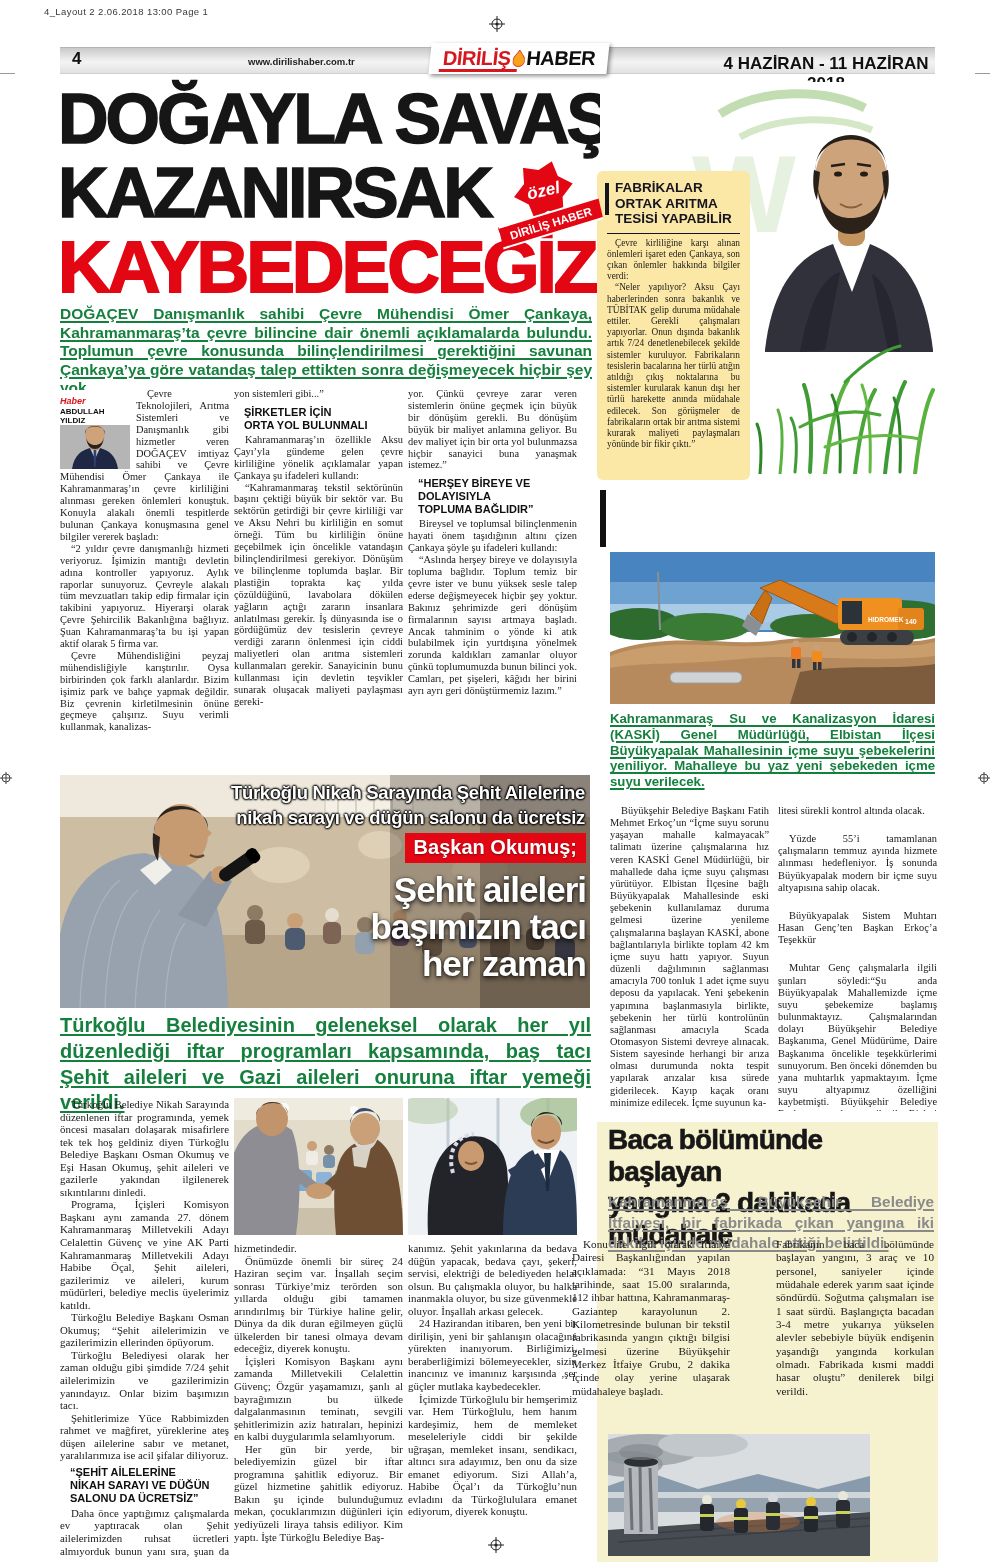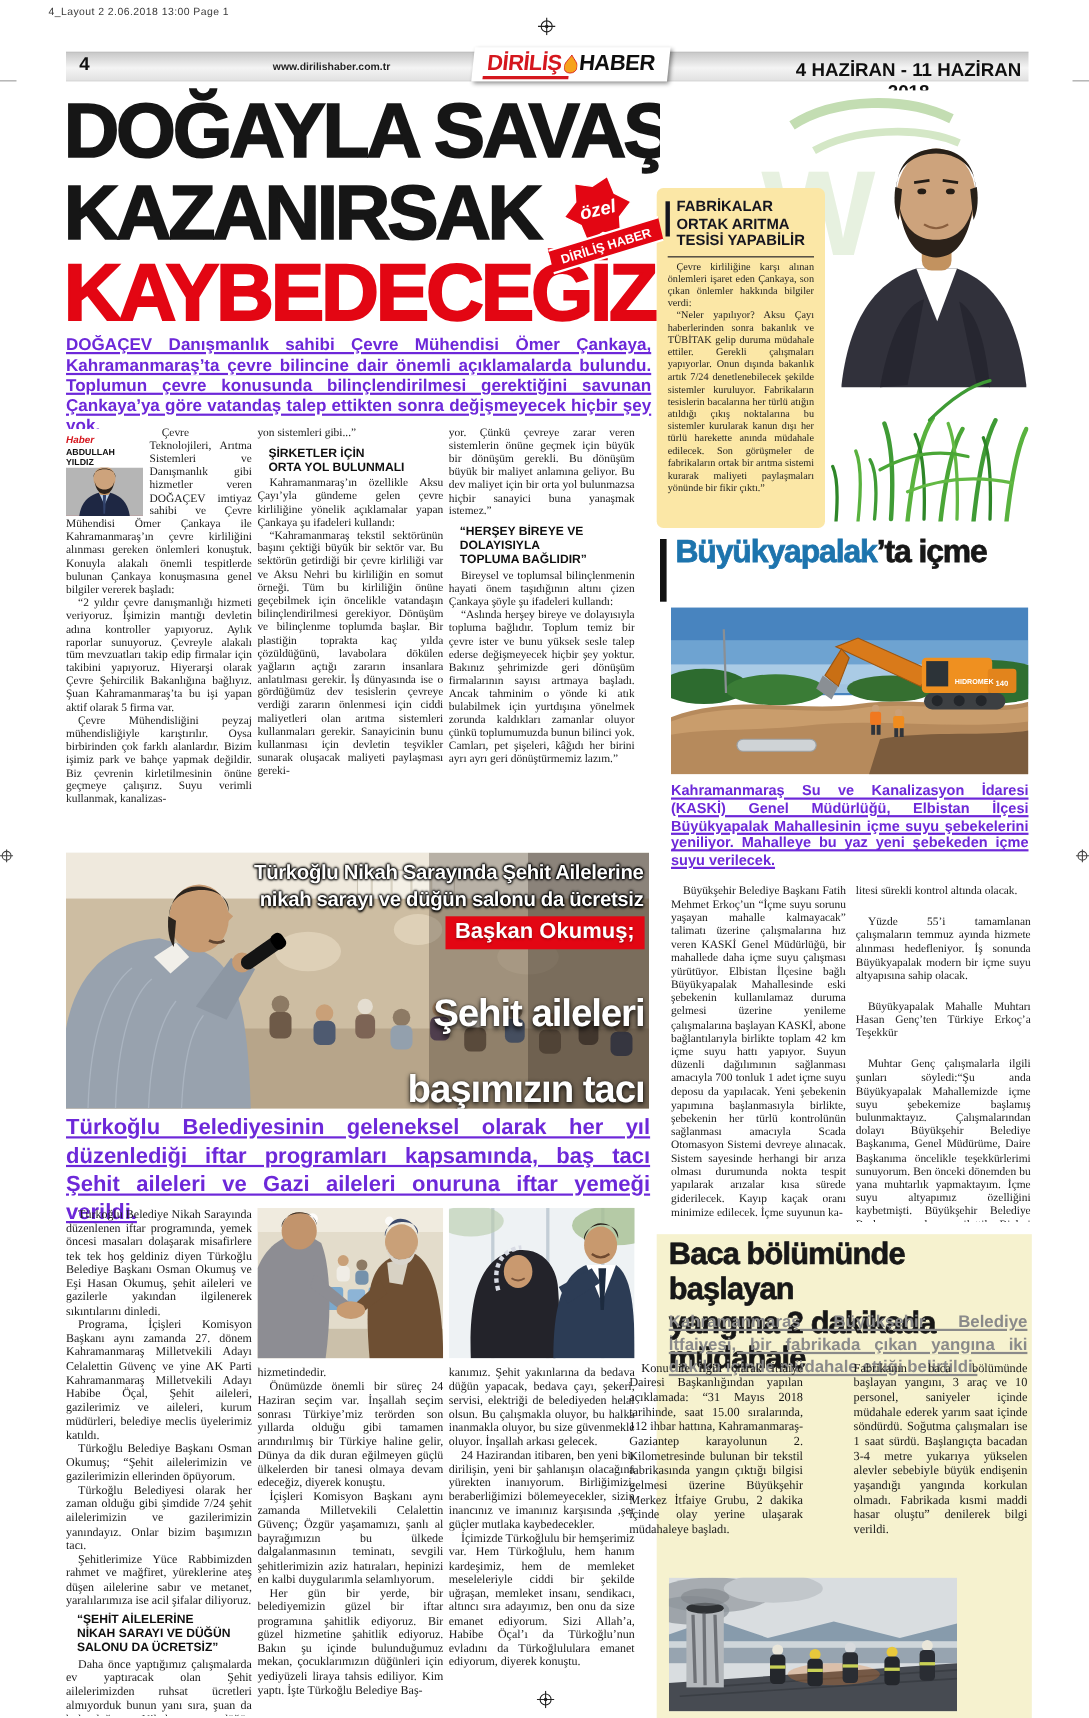--- a/index.html
+++ b/index.html
@@ -19,21 +19,21 @@
   .logo{left:430px;top:43px;width:178px;height:31px;background:#fff;transform:skewX(-6deg);
         box-shadow:2px 2px 4px rgba(0,0,0,.45);display:flex;align-items:center;justify-content:center;gap:2px;}
   .logo .w1{color:#d5171e;font-size:20px;font-weight:bold;letter-spacing:-.5px;}
   .logo .w2{color:#0e0e0e;font-size:20px;font-weight:bold;letter-spacing:-.5px;}
   .logo .swoosh{position:absolute;left:10px;bottom:2px;width:78px;height:3px;background:#d5171e;}
   
   .h1line{left:58px;font-weight:bold;font-size:70px;line-height:1;letter-spacing:-3px;color:#161616;
           -webkit-text-stroke:1.5px #161616;white-space:nowrap;}
   .h1red{color:#e30613;-webkit-text-stroke:1.8px #e30613;font-size:73px;}
   .badge{left:494px;top:158px;width:104px;height:88px;transform:rotate(-13deg);z-index:6;}
-  .gdeck{font-weight:bold;color:#6d28d9;text-decoration:underline;text-decoration-thickness:1.5px;
+  .gdeck{font-weight:bold;color:#15803d;text-decoration:underline;text-decoration-thickness:1.5px;
          text-underline-offset:2px;text-align:justify;}
   .deck1{left:60px;top:305px;width:532px;font-size:15.5px;line-height:18.6px;}
   .news p{margin:0;text-indent:11px;text-align:justify;font-family:"Liberation Serif",serif;color:#191919;}
   .news p.noind{text-indent:0;}
   .sub{font-weight:bold;color:#0f0f0f;font-family:"Liberation Sans",sans-serif;}
   .sub span{display:block;}
   .c-main{top:388px;width:169px;height:386px;overflow:hidden;}
   .c-main p{font-size:10.4px;line-height:11.9px;}
   .c-main .sub{font-size:11px;line-height:13px;margin:6px 0 2px 10px;}
   .author{float:left;width:70px;height:76px;margin:2px 6px 2px 0;border-bottom:3px solid #d5171e;
@@ -63,21 +63,21 @@
   .bigphoto{left:60px;top:775px;width:530px;height:233px;overflow:hidden;}
   .kicker{position:absolute;right:5px;top:5px;text-align:right;color:#fff;font-weight:bold;
           font-size:18.5px;line-height:25px;letter-spacing:-.3px;
           text-shadow:0 1px 2px #000,1px 0 2px #000,-1px 0 2px #000,0 -1px 2px #000;margin-left:19px;}
   .kicker span{display:block;}
   .rbadge{position:absolute;right:4px;top:58px;background:#e30613;color:#fff;font-weight:bold;
           font-size:20px;padding:3px 9px 4px;text-shadow:0 1px 2px rgba(0,0,0,.4);}
   .pheadline{position:absolute;right:4px;top:96px;text-align:right;color:#fff;font-weight:bold;
              font-size:35px;line-height:37px;letter-spacing:-1px;
              text-shadow:0 2px 5px rgba(0,0,0,.85),0 0 2px rgba(0,0,0,.6);}
-  .pheadline span{display:block;margin-top:32px;}
+  .pheadline span{display:block;}
   .deck3{left:60px;top:1013px;width:531px;font-size:20px;line-height:25.8px;}
   .c-ift{top:1098px;width:169px;overflow:hidden;}
   .c-ift p{font-size:10.9px;line-height:12.55px;}
   .c-ift .sub{font-size:11px;line-height:13px;margin:4px 0 2px 10px;}
   .smallphoto{width:169px;height:137px;margin-bottom:7px;overflow:hidden;}
   
   .firebox{left:597px;top:1122px;width:341px;height:440px;background:#f6f2cf;}
   .fh3{left:608px;top:1124px;width:324px;font-size:28px;line-height:31.5px;font-weight:bold;
        letter-spacing:-.8px;color:#171717;-webkit-text-stroke:.6px #171717;}
   .deck4{left:608px;top:1192px;width:326px;font-size:15.3px;line-height:20.5px;color:#8a8a8a;}
@@ -237,21 +237,20 @@
       <span>“HERŞEY BİREYE VE</span>
       <span>DOLAYISIYLA</span>
       <span>TOPLUMA BAĞLIDIR”</span>
     </div>
     <p>Bireysel ve toplumsal bilinçlenmenin hayati önem taşıdığının altını çizen  Çankaya şöyle şu ifadeleri kullandı:</p>
     <p>“Aslında herşey bireye ve dolayısıyla topluma bağlıdır. Toplum temiz bir çevre ister ve bunu yüksek sesle talep ederse değişmeyecek hiçbir şey yoktur. Bakınız şehrimizde geri dönüşüm firmalarının sayısı artmaya başladı. Ancak tahminim o yönde ki atık bulabilmek için yurtdışına yönelmek zorunda kaldıkları zamanlar oluyor çünkü toplumumuzda bunun bilinci yok. Camları, pet şişeleri, kâğıdı her birini ayrı ayrı geri dönüştürmemiz lazım.”</p>
   </div>
 
   <div class="abs wbar"></div>
   <h2 class="abs wh2" style="margin:0;">
-    <span class="l"><span class="blue">Büyükyapalak</span><span>’ta içme</span></span>
   </h2>
   <div class="abs wphoto">
     <svg width="325" height="152" viewBox="0 0 325 152">
       <rect width="325" height="80" fill="#4884bf"></rect>
       <rect y="30" width="325" height="40" fill="#7fb0d9" opacity="0.7"></rect>
       <rect y="52" width="325" height="26" fill="#b9d4ea" opacity="0.8"></rect>
       <ellipse cx="30" cy="72" rx="40" ry="16" fill="#2d6b2f"></ellipse>
       <ellipse cx="95" cy="75" rx="45" ry="14" fill="#3a7c36"></ellipse>
       <ellipse cx="290" cy="68" rx="55" ry="20" fill="#2f6f31"></ellipse>
       <ellipse cx="200" cy="74" rx="40" ry="12" fill="#356f30"></ellipse>
@@ -286,21 +285,21 @@
       </g>
     </svg>
   </div>
   <div class="abs gdeck deck2">Kahramanmaraş Su ve Kanalizasyon İdaresi (KASKİ) Genel Müdürlüğü, Elbistan İlçesi Büyükyapalak Mahallesinin içme suyu şebekelerini yeniliyor. Mahalleye bu yaz yeni şebekeden içme suyu verilecek.</div>
   <div class="abs news c-water" style="left:610px;">
     <p>Büyükşehir Belediye Başkanı Fatih Mehmet Erkoç’un “İçme suyu sorunu yaşayan mahalle kalmayacak” talimatı üzerine çalışmalarına hız veren KASKİ Genel Müdürlüğü, bir mahallede daha içme suyu çalışması yürütüyor. Elbistan İlçesine bağlı Büyükyapalak Mahallesinde eski şebekenin kullanılamaz duruma gelmesi üzerine yenileme çalışmalarına başlayan KASKİ, abone bağlantılarıyla birlikte toplam 42 km içme suyu hattı yapıyor. Suyun düzenli dağılımının sağlanması amacıyla 700 tonluk 1 adet içme suyu deposu da yapılacak. Yeni şebekenin yapımına başlanmasıyla birlikte, şebekenin her türlü kontrolünün sağlanması amacıyla Scada Otomasyon Sistemi devreye alınacak. Sistem sayesinde herhangi bir arıza olması durumunda nokta tespit yapılarak arızalar kısa sürede giderilecek. Kayıp kaçak oranı minimize edilecek.  İçme suyunun ka-</p>
   </div>
   <div class="abs news c-water" style="left:778px;">
     <p class="noind">litesi sürekli kontrol altında olacak.</p>
     <p>Yüzde 55’i tamamlanan çalışmaların temmuz ayında hizmete alınması hedefleniyor. İş sonunda Büyükyapalak modern bir içme suyu altyapısına sahip olacak.</p>
-    <p>Büyükyapalak Mahalle Muhtarı Hasan Genç’ten Türkiye Erkoç’a Teşekkür</p>
+    <p>Büyükyapalak Sistem Muhtarı Hasan Genç’ten Başkan Erkoç’a Teşekkür</p>
     <p>Muhtar Genç çalışmalarla ilgili şunları söyledi:“Şu anda Büyükyapalak Mahallemizde içme suyu şebekemize başlamış bulunmaktayız. Çalışmalarından dolayı Büyükşehir Belediye Başkanıma, Genel Müdürüme, Daire Başkanıma öncelikle teşekkürlerimi sunuyorum. Ben önceki dönemden bu yana muhtarlık yapmaktayım. İçme suyu altyapımız özelliğini kaybetmişti. Büyükşehir Belediye Başkanımıza durumu ilettik. Bizleri kırmadı. Su şebekesi çalışmasını başlattı. Kendisine sonsuz teşekkürlerimi sunuyorum.”</p>
   </div>
 
   <div class="abs bigphoto">
     <svg width="530" height="233" viewBox="0 0 530 233">
       <rect width="530" height="233" fill="#d9cbb4"></rect>
       <rect width="530" height="42" fill="#efe9dd"></rect>
       <rect x="265" y="16" width="88" height="27" rx="5" fill="#f4f0e6" stroke="#cbc4b4"></rect>
       <line x1="278" y1="19" x2="278" y2="40" stroke="#d8d2c2" stroke-width="2"></line>
       <line x1="296" y1="19" x2="296" y2="40" stroke="#d8d2c2" stroke-width="2"></line>

